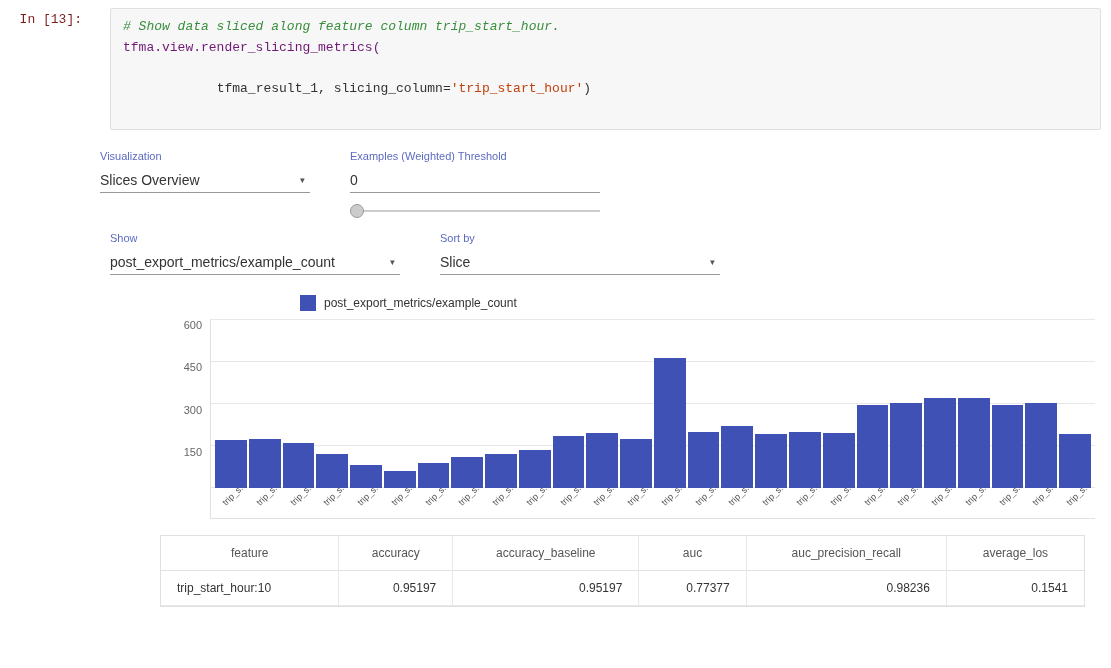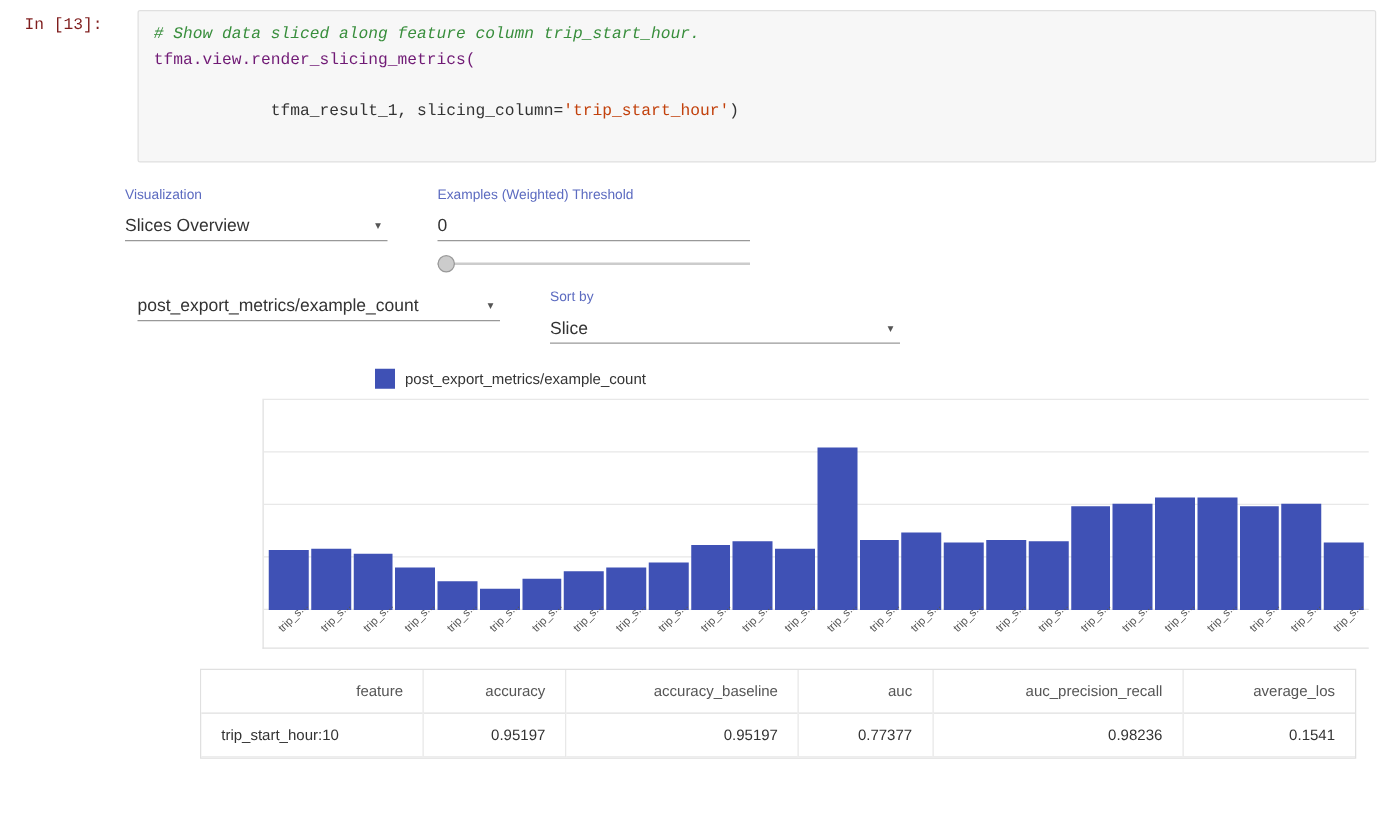--- a/index.html
+++ b/index.html
@@ -262,21 +262,21 @@
       border-collapse: collapse;
       font-family: Arial, sans-serif;
       font-size: 12px;
     }
     thead tr {
       background: #fff;
       border-bottom: 1px solid #e0e0e0;
     }
     thead th {
       padding: 10px 16px;
-      text-align: right;
+      text-align: center;
       color: #555;
       font-weight: 500;
       border-right: 1px solid #e8e8e8;
     }
     thead th:last-child { border-right: none; }
     tbody tr {
       border-bottom: 1px solid #e8e8e8;
     }
     tbody tr:nth-child(even) { background: #fafafa; }
     tbody td {
@@ -322,20 +322,21 @@
         <div class="control-label">Examples (Weighted) Threshold</div>
         <input type="text" class="threshold-input" value="0" style="">
         <div class="slider-container">
           <input type="range" class="slider" min="0" max="1000" value="0" style="">
         </div>
       </div>
     </div>
 
     <div class="controls-row2">
       <div class="control-group">
+        <div class="control-label">Show</div>
         <div class="dropdown-wrapper">
           <select class="dropdown-select" style="min-width:290px">
             <option>post_export_metrics/example_count</option>
             <option>accuracy</option>
             <option>auc</option>
           </select>
           <span class="dropdown-arrow">▾</span>
         </div>
       </div>
 
@@ -352,20 +353,27 @@
       </div>
     </div>
 
     <div class="chart-area">
       <div class="chart-legend">
         <div class="legend-box"></div>
         <span class="legend-label">post_export_metrics/example_count</span>
       </div>
 
       <div class="bar-chart">
+        <div class="chart-y-axis">
+          <span class="y-label">600</span>
+          <span class="y-label">450</span>
+          <span class="y-label">300</span>
+          <span class="y-label">150</span>
+          <span class="y-label"></span>
+        </div>
         <div class="chart-inner" id="chartInner">
           <div class="grid-lines">
             <div class="grid-line"></div>
             <div class="grid-line"></div>
             <div class="grid-line"></div>
             <div class="grid-line"></div>
             <div class="grid-line"></div>
           </div>
           <div class="bars-wrapper" id="barsWrapper">
 

